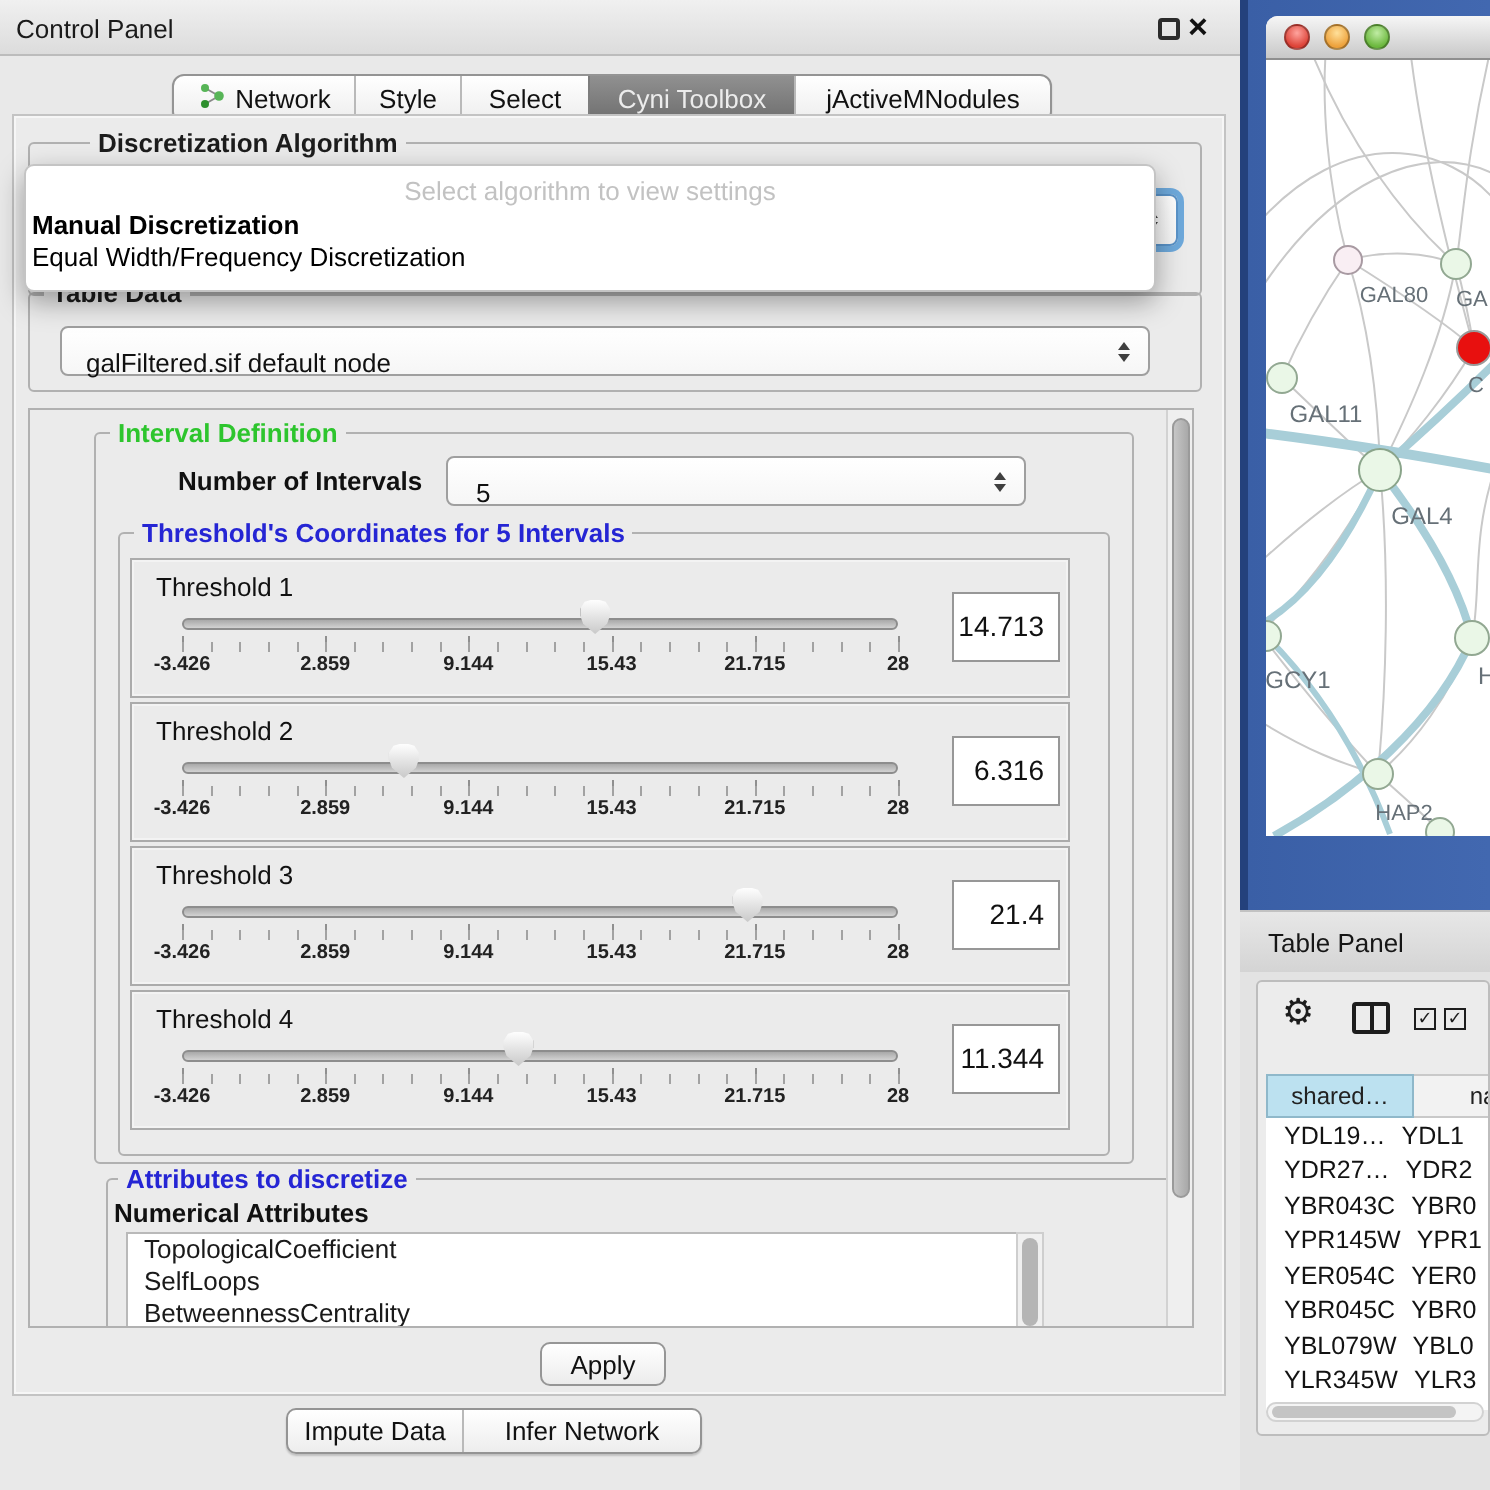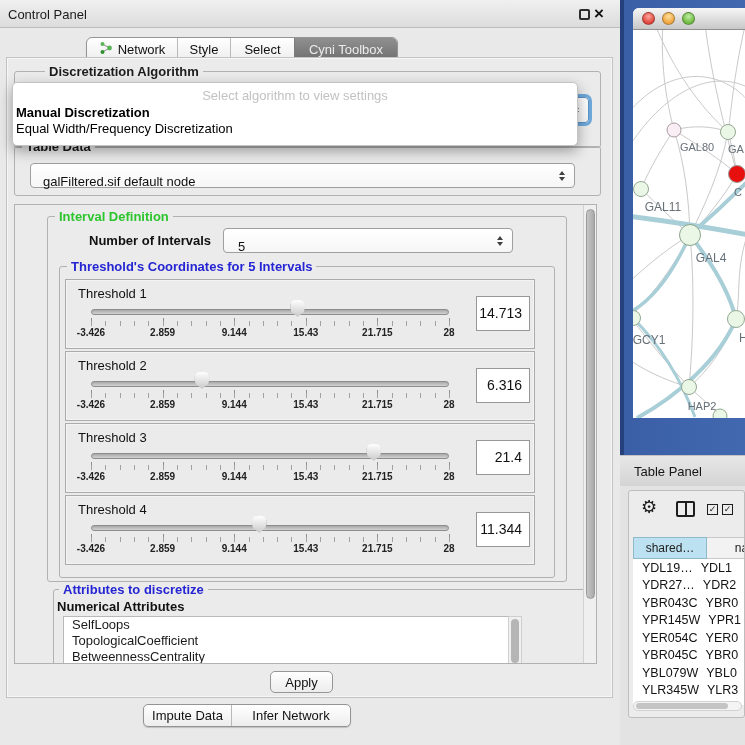--- a/index.html
+++ b/index.html
@@ -143,20 +143,23 @@
   </div>
   <div class="sg" style="width:53px">
       <span>Style</span>
     </div>
   <div class="sg" style="width:64px">
       <span>Select</span>
     </div>
   <div class="sg active" style="width:103px">
       <span>Cyni Toolbox</span>
     </div>
+  <div class="sg" style="width:128px">
+      <span>jActiveMNodules</span>
+    </div>
 </div>
 
 <div class="abs content-frame"></div>
 
 <div class="abs groupbox" style="left:14px;top:71px;width:587px;height:77px;"></div>
 <div class="abs gtitle" style="left:45px;top:64px;">Discretization Algorithm</div>
 <div class="abs combo focused" style="left:22px;top:97px;width:567px;height:26px;">
   <span class="val"></span>
   <span class="spin">
       <i class="up"></i>
@@ -264,22 +267,22 @@
       <span style="left:80%">21.715</span>
       <span style="left:100%">28</span>
     </div>
     <div class="valuebox">11.344</div>
   </div>
 
   <div class="abs groupbox" style="left:38px;top:384px;width:541px;height:82px;"></div>
   <div class="abs gtitle blue" style="left:44px;top:377px;">Attributes to discretize</div>
   <div class="abs" style="left:42px;top:394px;font-size:13px;font-weight:bold;color:#111;">Numerical Attributes</div>
   <div class="abs attrlist" style="left:48px;top:411px;width:459px;height:52px;">
+    <div class="item">TopologicalCoefficient</div>
     <div class="item">SelfLoops</div>
-    <div class="item">TopologicalCoefficient</div>
     <div class="item">BetweennessCentrality</div>
   </div>
   <div class="abs" style="left:493px;top:411px;width:14px;height:52px;background:#f0f0f0;border:1px solid #cecece;">
     <div style="position:absolute;left:2px;top:2px;width:8px;height:44px;background:#b5b5b5;border-radius:4px;"></div>
   </div>
 
   <div class="abs vsb-channel">
     <div class="abs vsb-thumb"></div>
   </div>
 </div>

